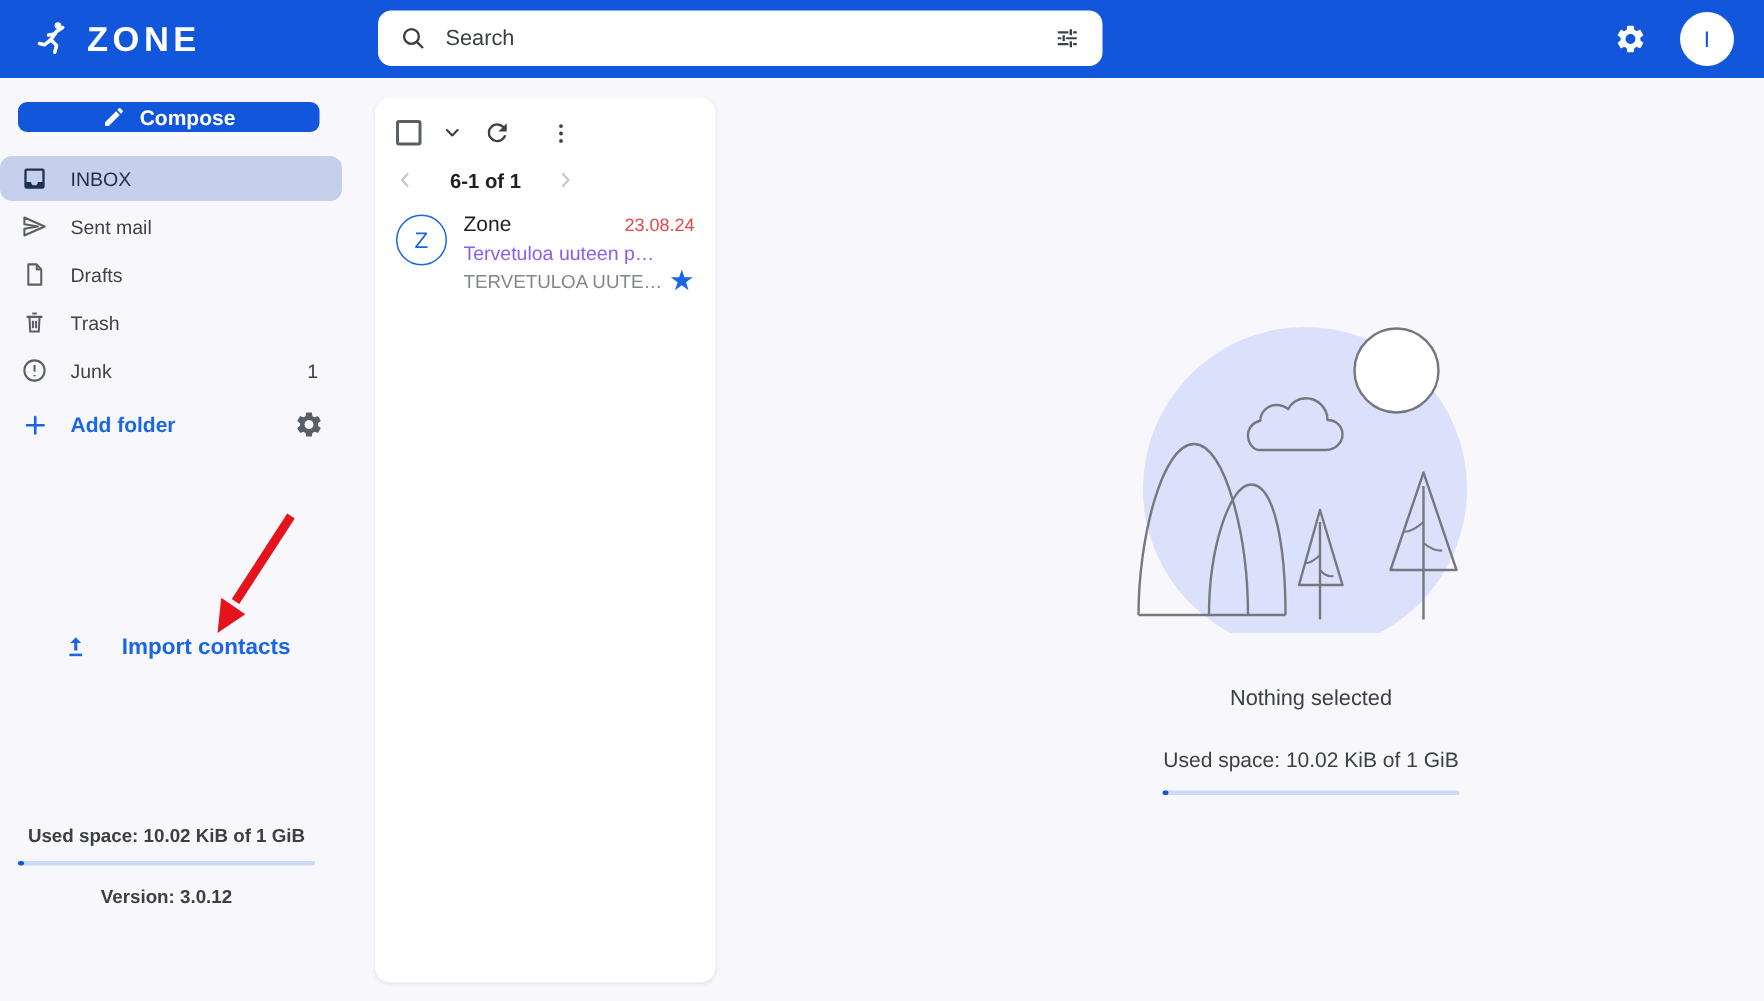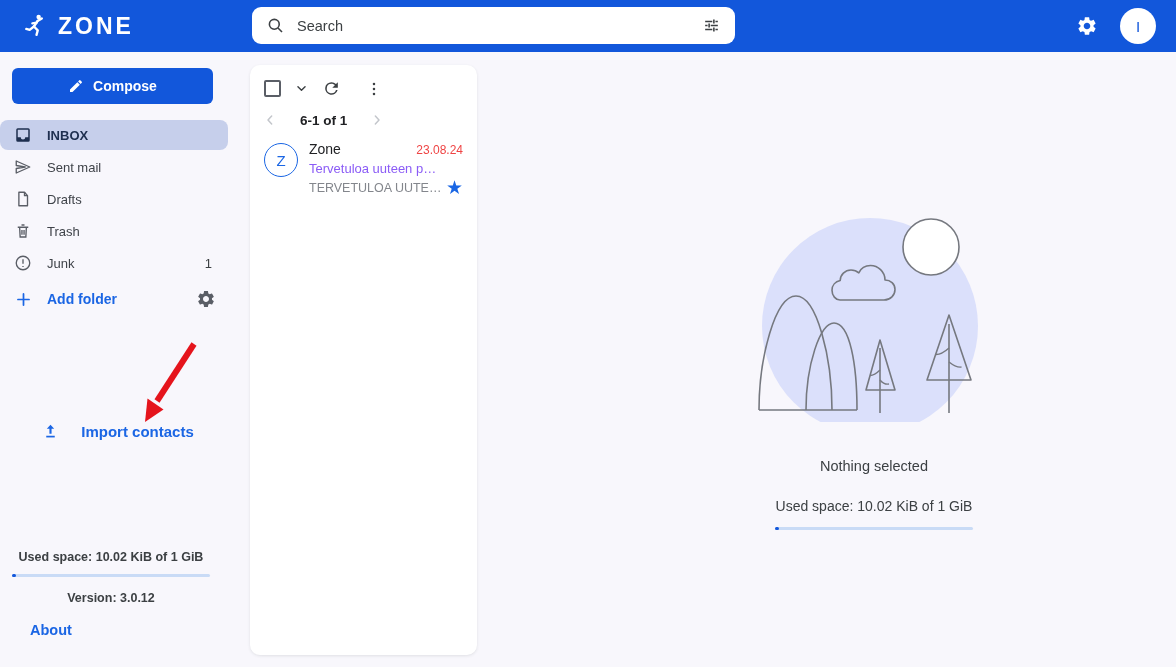--- a/index.html
+++ b/index.html
@@ -10,25 +10,25 @@
   .header { position:absolute; top:0; left:0; width:1176px; height:52px; background:#1257db; display:flex; align-items:center; }
   .logo { display:flex; align-items:center; gap:9px; margin-left:22px; }
   .logo-text { color:#fff; font-size:23px; font-weight:700; letter-spacing:3px; }
   .searchbar { position:absolute; left:252px; top:7px; width:483px; height:37px; background:#fff; border-radius:9px; display:flex; align-items:center; padding:0 14px; gap:12px; }
   .searchbar .ph { color:#3c4043; font-size:14.5px; flex:1; }
   .header-right { position:absolute; right:20px; top:0; height:52px; display:flex; align-items:center; gap:22px; }
   .avatar { width:36px; height:36px; border-radius:50%; background:#fff; color:#1257db; font-size:15px; font-weight:500; display:flex; align-items:center; justify-content:center; }
 
   
   .sidebar { position:absolute; left:0; top:52px; width:236px; height:615px; }
-  .compose-btn { margin:16px 12px 0 12px; width:201px; height:36px; background:#1257db; border:none; border-radius:6px; color:#fff; font-size:14px; font-weight:700; font-family:inherit; display:flex; align-items:center; justify-content:center; gap:9px; cursor:pointer; }
+  .compose-btn { margin:16px 12px 0 12px; width:201px; height:20px; background:#1257db; border:none; border-radius:6px; color:#fff; font-size:14px; font-weight:700; font-family:inherit; display:flex; align-items:center; justify-content:center; gap:9px; cursor:pointer; }
   .folders { margin-top:16px; }
   .folder-row { height:30px; display:flex; align-items:center; padding:0 14px; margin-bottom:2px; font-size:13px; font-weight:500; color:#3f4349; cursor:pointer; }
   .folder-row .f-icon { width:18px; height:18px; margin-right:15px; flex:none; }
-  .folder-row.selected { background:#c6cfeb; width:228px; border-radius:8px; color:#1e2f4f; font-weight:700; }
+  .folder-row.selected { background:#c6cfeb; width:228px; border-radius:8px; color:#1e2f4f; font-weight:400; }
   .folder-count { margin-left:auto; font-size:13px; color:#3c4043; padding-right:10px; }
   .addfolder-row { height:34px; display:flex; align-items:center; padding:0 14px; margin-top:4px; font-size:14px; }
   .addfolder-row .label { color:#1b66e4; font-weight:700; margin-left:14px; cursor:pointer; }
   .addfolder-row .gear-right { margin-left:auto; margin-right:6px; cursor:pointer; }
 
   .contacts-header { position:absolute; top:334px; left:0; width:236px; height:22px; display:flex; align-items:center; }
   .contacts-title { font-size:13px; font-weight:500; color:#3c4043; margin-left:10px; }
   .contacts-header .h-icon { cursor:pointer; }
   .import-link { position:absolute; top:371px; left:0; width:236px; display:flex; align-items:flex-end; justify-content:center; gap:22px; color:#1b66e4; font-size:15px; font-weight:700; cursor:pointer; }
 
@@ -210,21 +210,20 @@
     <line x1="64" y1="8" x2="27" y2="65" stroke="#e5141c" stroke-width="6"></line>
     <polygon points="15,86 33.5,73.5 17.5,62.5" fill="#e5141c"></polygon>
   </svg>
 
   <div class="sidebar-bottom">
     <div class="used-space">Used space: 10.02 KiB of 1 GiB</div>
     <div class="progress">
         <div class="fill"></div>
       </div>
     <div class="powered">Version: 3.0.12</div>
-    <div class="about-link">About</div>
   </div>
 </div>
 
 <div class="mail-card">
   <div class="list-toolbar">
     <div class="checkbox"></div>
     <span class="t-icon">
       <svg width="17" height="17" viewBox="0 0 24 24" fill="none" stroke="#3c4043" stroke-width="2" stroke-linecap="round" stroke-linejoin="round">
         <polyline points="7 9.5 12 14.5 17 9.5"></polyline>
       </svg>

